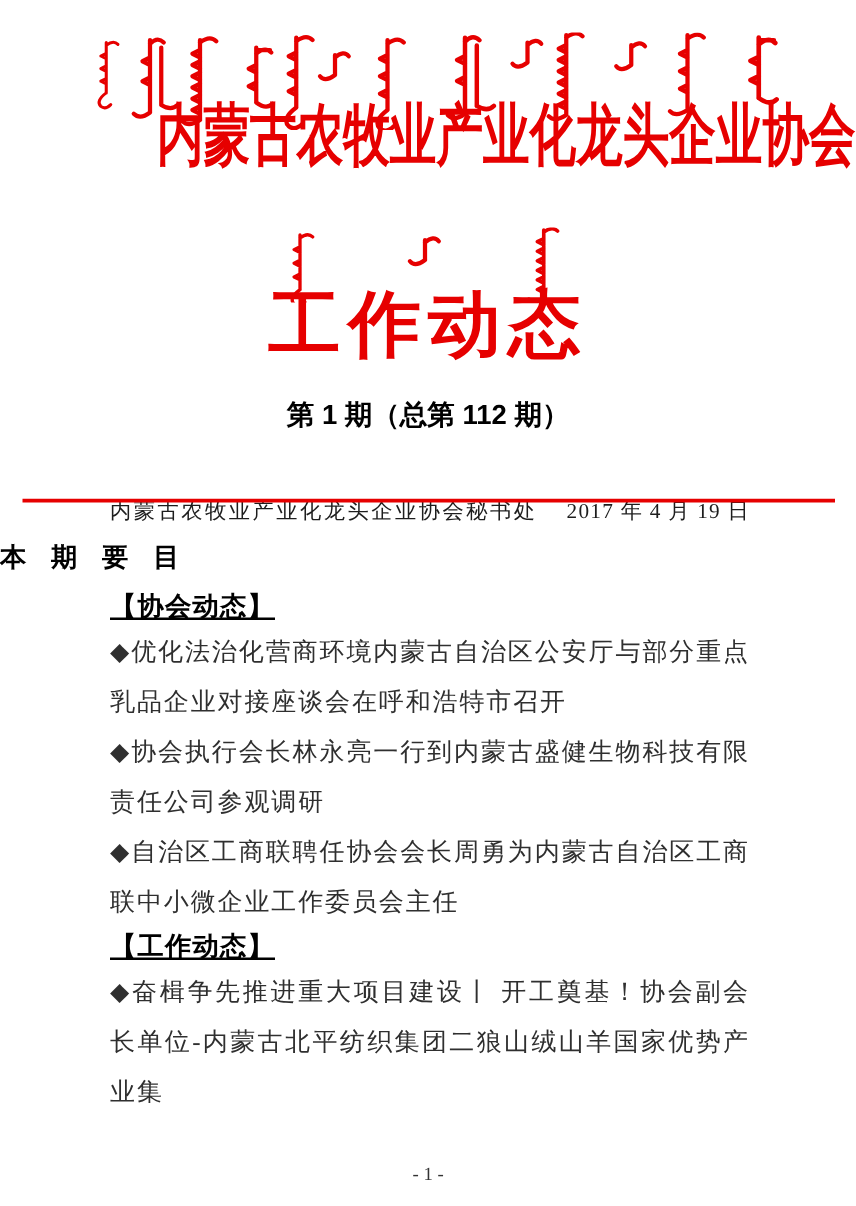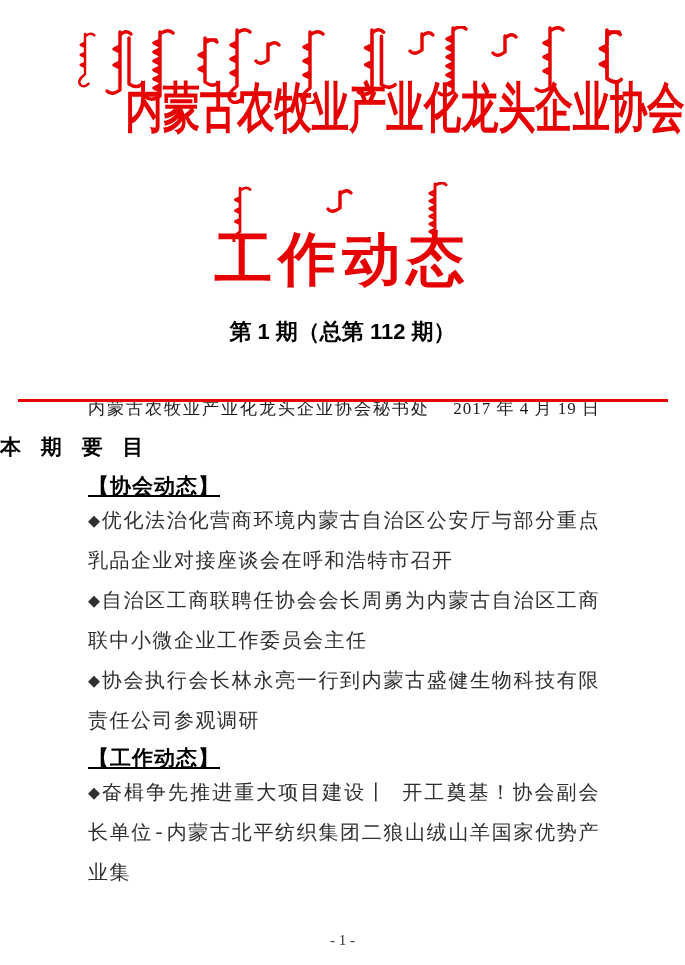--- a/index.html
+++ b/index.html
@@ -60,21 +60,21 @@
   }
   .sec-title{
     font-size:21px;line-height:32px;font-weight:700;color:#000;margin:0;
     letter-spacing:1px;
     font-family:"Liberation Sans","DejaVu Sans",sans-serif;
     text-decoration:underline;
   }
   .toc-item{
     margin:0;
     font-size:20px;line-height:40px;letter-spacing:1.5px;
-    color:#2f2f2f;text-align:justify;text-justify:inter-ideograph;font-family:Liberation Mono, monospace;
+    color:#2f2f2f;text-align:justify;text-justify:inter-ideograph;
   }
   .page-footer{
     position:absolute;top:928px;left:0;width:685px;
     text-align:center;font-size:15px;line-height:24px;color:#333;
   }
 </style>
 </head>
 <body>
 
 <div class="page">
@@ -146,21 +146,21 @@
     <span class="pub-date">2017 年 4 月 19 日</span>
   </div>
 
   <div class="red-rule"></div>
 
   <div class="toc-heading">本 期 要 目</div>
 
   <div class="toc-body">
     <h2 class="sec-title">【协会动态】</h2>
     <p class="toc-item">◆优化法治化营商环境内蒙古自治区公安厅与部分重点乳品企业对接座谈会在呼和浩特市召开</p>
+    <p class="toc-item">◆协会执行会长林永亮一行到内蒙古盛健生物科技有限责任公司参观调研</p>
     <p class="toc-item">◆自治区工商联聘任协会会长周勇为内蒙古自治区工商联中小微企业工作委员会主任</p>
-    <p class="toc-item">◆协会执行会长林永亮一行到内蒙古盛健生物科技有限责任公司参观调研</p>
     <h2 class="sec-title">【工作动态】</h2>
     <p class="toc-item">◆奋楫争先推进重大项目建设丨 开工奠基！协会副会长单位-内蒙古北平纺织集团二狼山绒山羊国家优势产业集</p>
   </div>
 
   <div class="page-footer">- 1 -</div>
 
 </div>
 
 </body></html>

